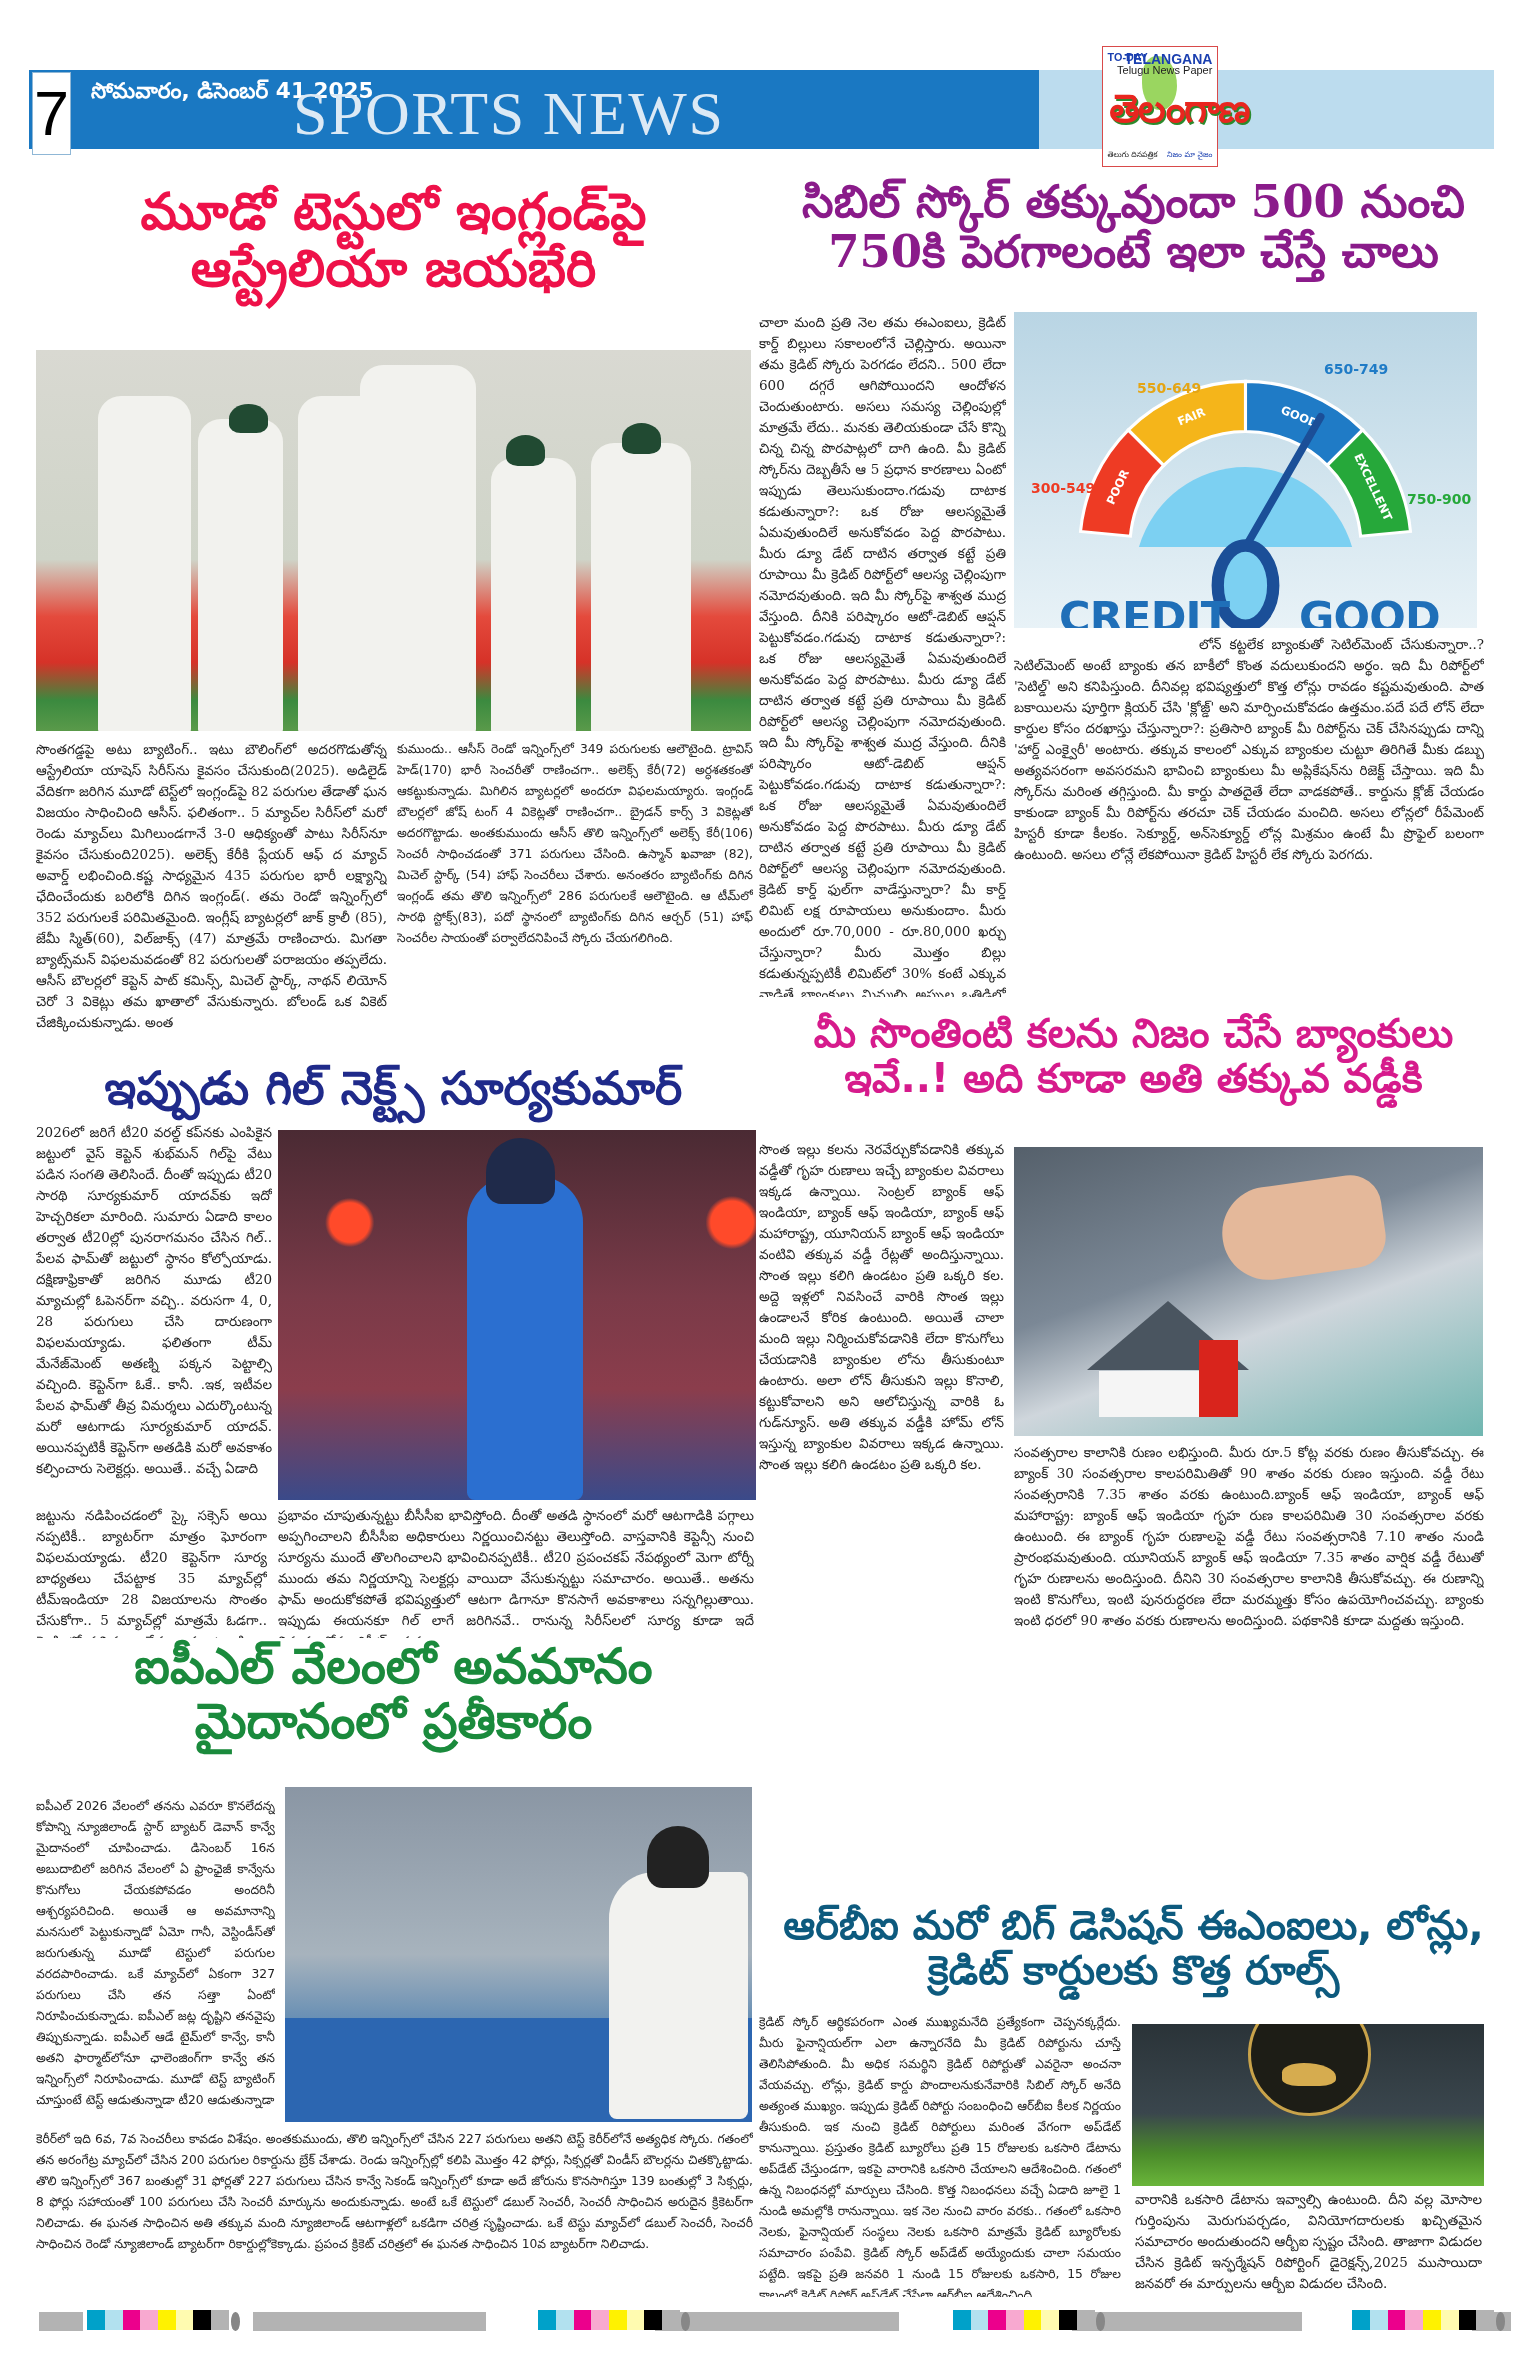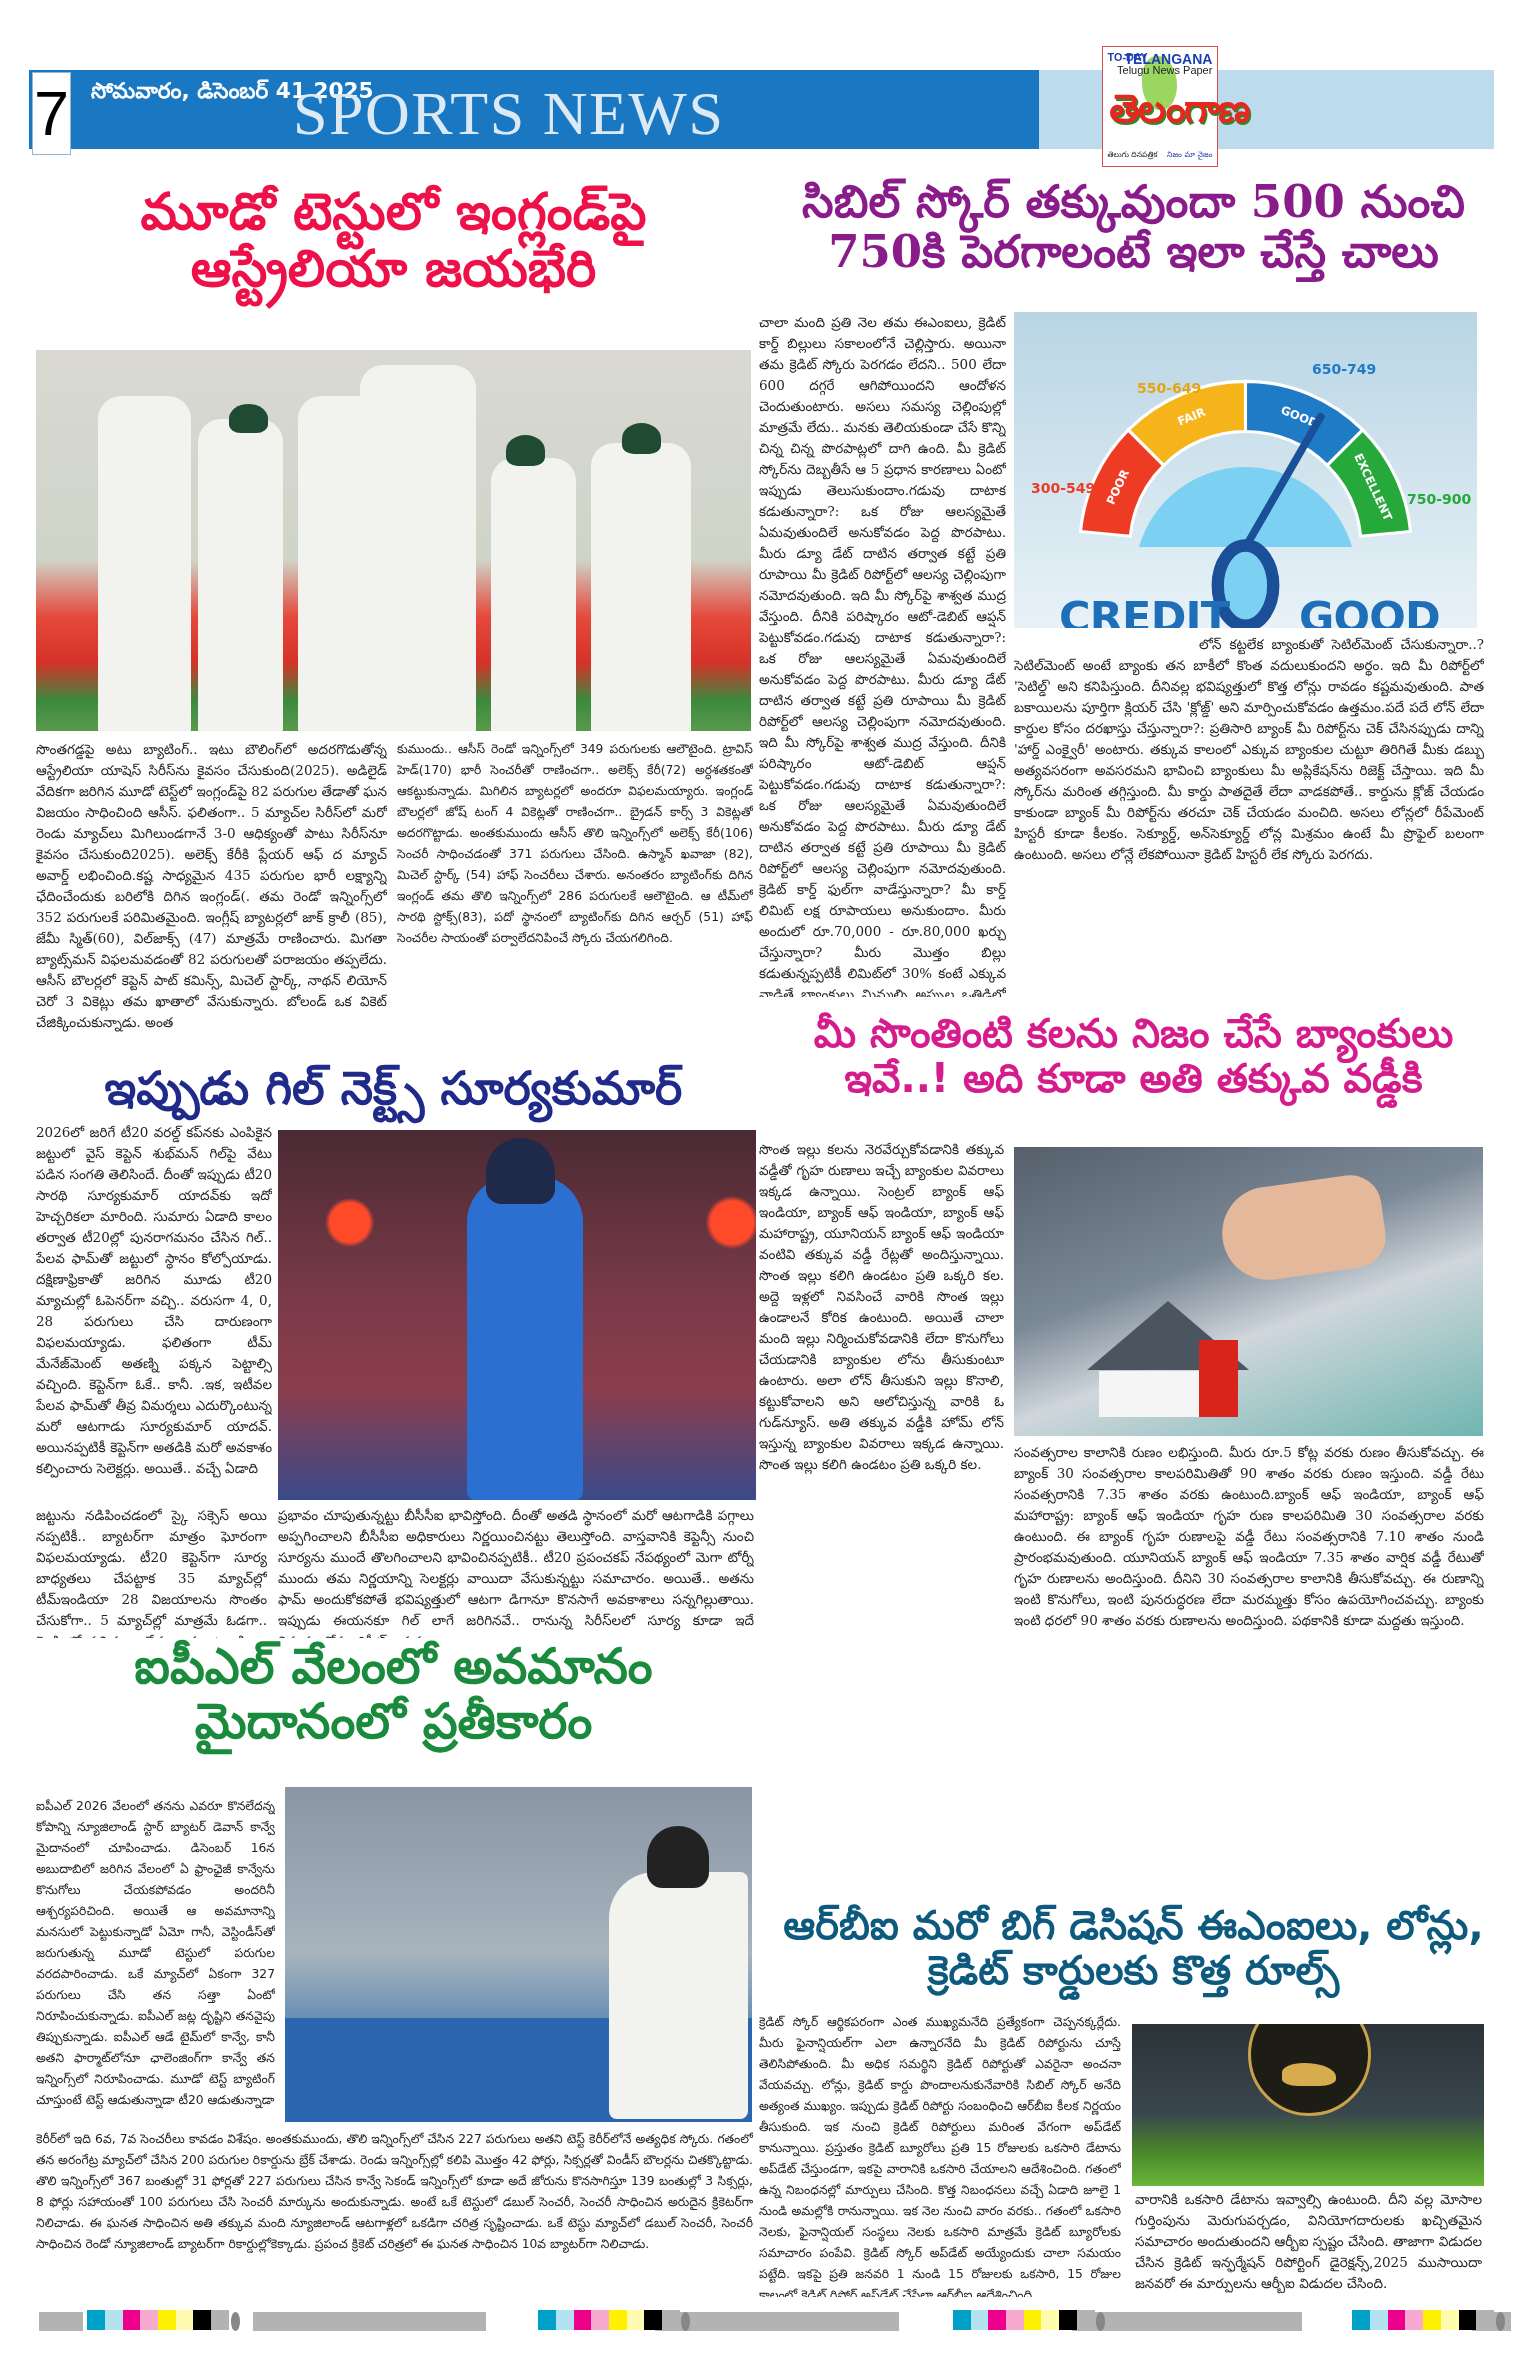--- a/index.html
+++ b/index.html
@@ -120,21 +120,21 @@
       <text x="230.16027359337113" y="136.39198531669018" text-anchor="middle" dominant-baseline="middle" class="gauge-word" transform="rotate(-22.5 230.16027359337113 136.39198531669018)">FAIR</text>
       <path d="M300,90 A215,215 0 0 1 452.0279579551077,152.9720420448923 L406.06601717798213,198.93398282201787 A150,150 0 0 0 300,155 Z" fill="#1f7bc6" stroke="#fff" stroke-width="4"></path>
       <text x="369.83972640662887" y="136.39198531669018" text-anchor="middle" dominant-baseline="middle" class="gauge-word" transform="rotate(22.5 369.83972640662887 136.39198531669018)">GOOD</text>
       <path d="M452.0279579551077,152.9720420448923 A215,215 0 0 1 514.0458223896621,284.7667126365194 L449.334294690462,290.8837530022228 A150,150 0 0 0 406.06601717798213,198.93398282201787 Z" fill="#26a83a" stroke="#fff" stroke-width="4"></path>
       <text x="465.13093707504856" y="227.29527928937424" text-anchor="middle" dominant-baseline="middle" class="gauge-word" transform="rotate(64.80000000000001 465.13093707504856 227.29527928937424)">EXCELLENT</text>
       <line x1="300" y1="305" x2="397.5" y2="136.12504626203446" stroke="#1b4f98" stroke-width="10" stroke-linecap="round"></line>
       <ellipse cx="300" cy="355" rx="36" ry="52" fill="#7cd0f2" stroke="#1b4f98" stroke-width="16"></ellipse>
     </svg>
   <div class="gauge-label" id="gl-0" style="left: 17px; top: 168px; color: rgb(238, 59, 36);">300-549</div>
   <div class="gauge-label" id="gl-1" style="left: 123px; top: 68px; color: rgb(229, 165, 20);">550-649</div>
-  <div class="gauge-label" id="gl-2" style="left: 298px; top: 49px; color: rgb(31, 123, 198);">650-749</div>
+  <div class="gauge-label" id="gl-2" style="left: 310px; top: 49px; color: rgb(31, 123, 198);">650-749</div>
   <div class="gauge-label" id="gl-3" style="left: 393px; top: 179px; color: rgb(38, 168, 58);">750-900</div>
   <div class="credit-word" style="left:45px;top:245px;">CREDIT</div>
   <div class="credit-word" style="left:285px;top:245px;">GOOD</div>
 </div>
 <div class="abs body" style="left:1014px;top:634px;width:470px;height:364px;text-indent:185px;">లోన్ కట్టలేక బ్యాంకుతో సెటిల్‌మెంట్ చేసుకున్నారా..? సెటిల్‌మెంట్ అంటే బ్యాంకు తన బాకీలో కొంత వదులుకుందని అర్థం. ఇది మీ రిపోర్ట్‌లో 'సెటిల్డ్' అని కనిపిస్తుంది. దీనివల్ల భవిష్యత్తులో కొత్త లోన్లు రావడం కష్టమవుతుంది. పాత బకాయిలను పూర్తిగా క్లియర్ చేసి 'క్లోజ్డ్' అని మార్పించుకోవడం ఉత్తమం.పదే పదే లోన్ లేదా కార్డుల కోసం దరఖాస్తు చేస్తున్నారా?: ప్రతిసారి బ్యాంక్ మీ రిపోర్ట్‌ను చెక్ చేసినప్పుడు దాన్ని 'హార్డ్ ఎంక్వైరీ' అంటారు. తక్కువ కాలంలో ఎక్కువ బ్యాంకుల చుట్టూ తిరిగితే మీకు డబ్బు అత్యవసరంగా అవసరమని భావించి బ్యాంకులు మీ అప్లికేషన్‌ను రిజెక్ట్ చేస్తాయి. ఇది మీ స్కోర్‌ను మరింత తగ్గిస్తుంది. మీ కార్డు పాతదైతే లేదా వాడకపోతే.. కార్డును క్లోజ్ చేయడం కాకుండా బ్యాంక్ మీ రిపోర్ట్‌ను తరచూ చెక్ చేయడం మంచిది. అసలు లోన్లలో రీపేమెంట్ హిస్టరీ కూడా కీలకం. సెక్యూర్డ్, అన్‌సెక్యూర్డ్ లోన్ల మిశ్రమం ఉంటే మీ ప్రొఫైల్ బలంగా ఉంటుంది. అసలు లోన్లే లేకపోయినా క్రెడిట్ హిస్టరీ లేక స్కోరు పెరగదు.</div>
 
 <div class="abs headline h4">మీ సొంతింటి కలను నిజం చేసే బ్యాంకులు ఇవే..! అది కూడా అతి తక్కువ వడ్డీకి</div>
 <div class="abs body" style="left:759px;top:1139px;width:245px;height:732px;">సొంత ఇల్లు కలను నెరవేర్చుకోవడానికి తక్కువ వడ్డీతో గృహ రుణాలు ఇచ్చే బ్యాంకుల వివరాలు ఇక్కడ ఉన్నాయి. సెంట్రల్ బ్యాంక్ ఆఫ్ ఇండియా, బ్యాంక్ ఆఫ్ ఇండియా, బ్యాంక్ ఆఫ్ మహారాష్ట్ర, యూనియన్ బ్యాంక్ ఆఫ్ ఇండియా వంటివి తక్కువ వడ్డీ రేట్లతో అందిస్తున్నాయి. సొంత ఇల్లు కలిగి ఉండటం ప్రతి ఒక్కరి కల. అద్దె ఇళ్లలో నివసించే వారికి సొంత ఇల్లు ఉండాలనే కోరిక ఉంటుంది. అయితే చాలా మంది ఇల్లు నిర్మించుకోవడానికి లేదా కొనుగోలు చేయడానికి బ్యాంకుల లోను తీసుకుంటూ ఉంటారు. అలా లోన్ తీసుకుని ఇల్లు కొనాలి, కట్టుకోవాలని అని ఆలోచిస్తున్న వారికి ఓ గుడ్‌న్యూస్. అతి తక్కువ వడ్డీకి హోమ్ లోన్ ఇస్తున్న బ్యాంకుల వివరాలు ఇక్కడ ఉన్నాయి. సొంత ఇల్లు కలిగి ఉండటం ప్రతి ఒక్కరి కల.</div>
 <div class="abs photo ph-house">
   <div style="position:absolute;left:208px;top:35px;width:162px;height:93px;background:#e4b89a;border-radius:46px 31px 31px 46px;transform:rotate(-8deg);"></div>

